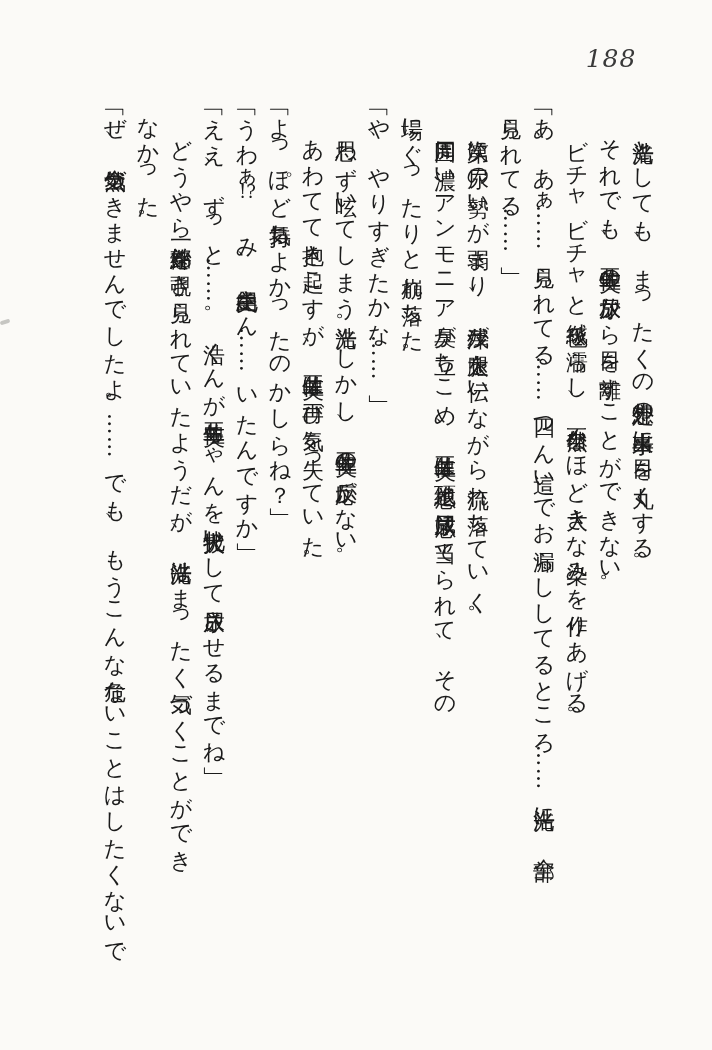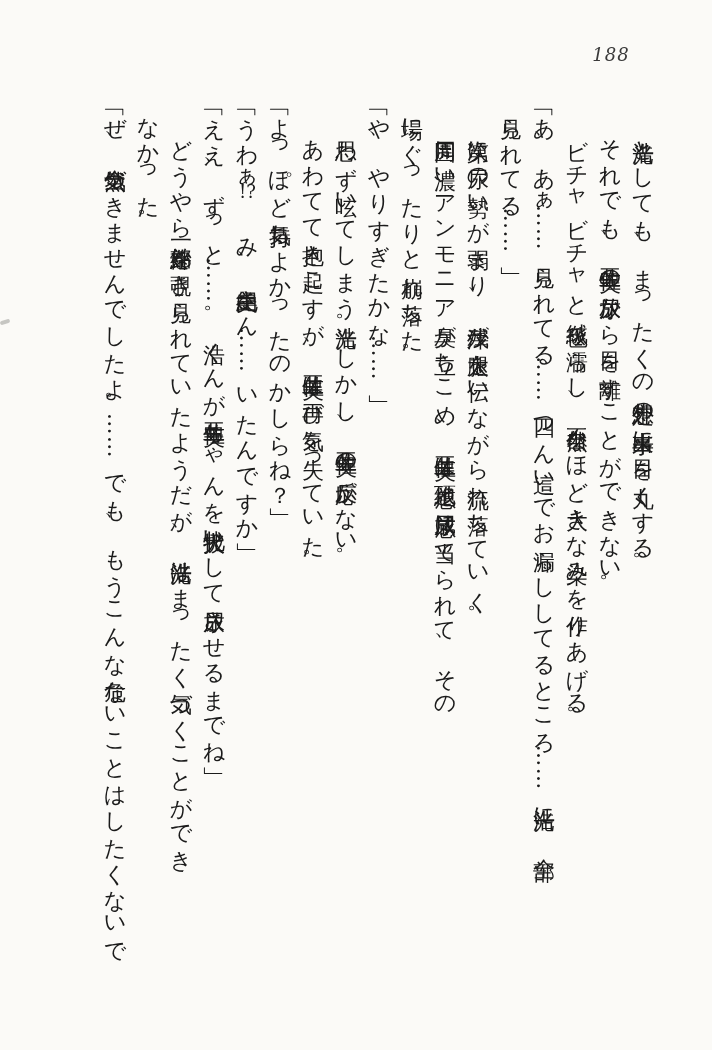--- a/index.html
+++ b/index.html
@@ -14,21 +14,21 @@
     background: #fbfaf7;
     overflow: hidden;
     font-family: "DejaVu Serif", "Liberation Serif", serif;
   }
   .page-number {
     position: absolute;
     top: 44px;
     left: 583px;
     width: 56px;
     text-align: center;
-    font-size: 18px;
+    font-size: 25px;
     font-style: italic;
     letter-spacing: 1px;
     color: #3a3a3a;
   }
   .text-block {
     position: absolute;
     top: 102px;
     right: 52px;
     height: 880px;
     writing-mode: vertical-rl;

